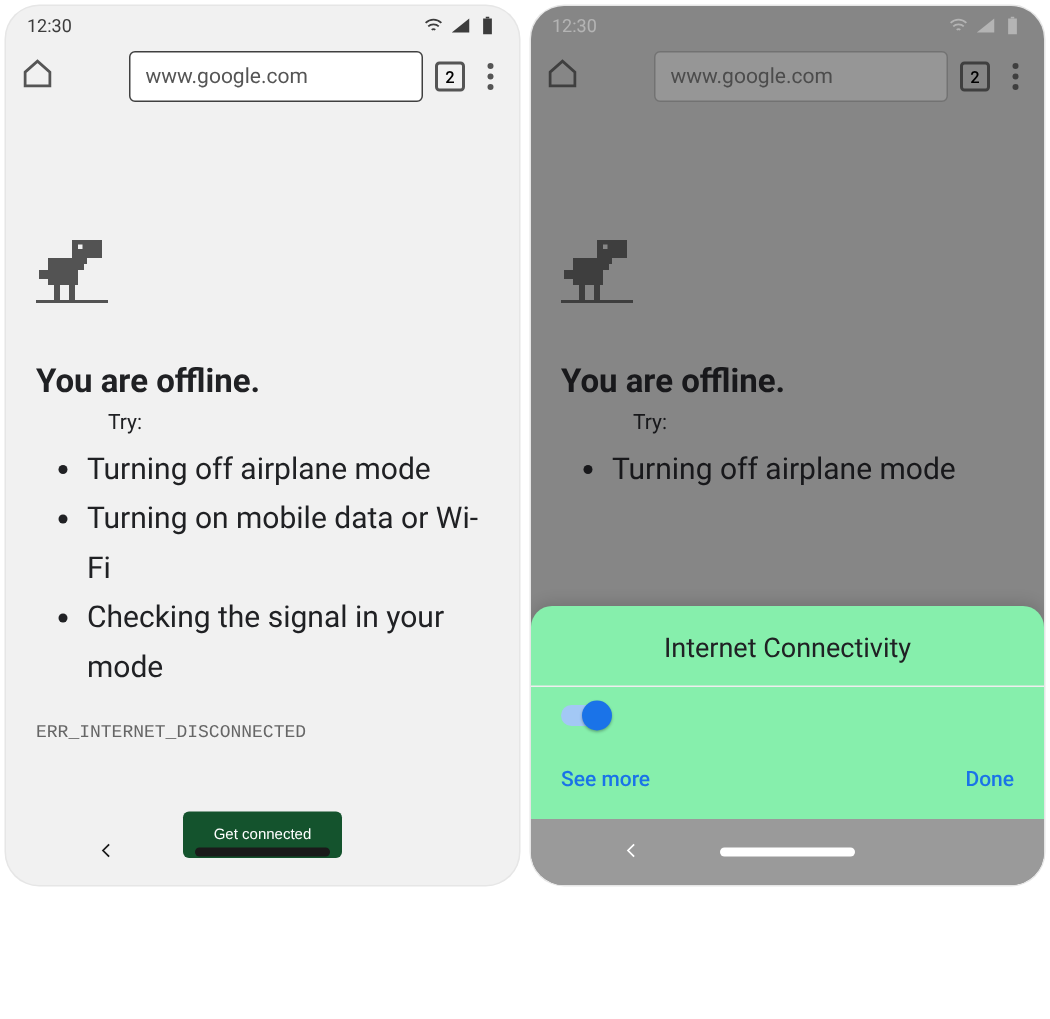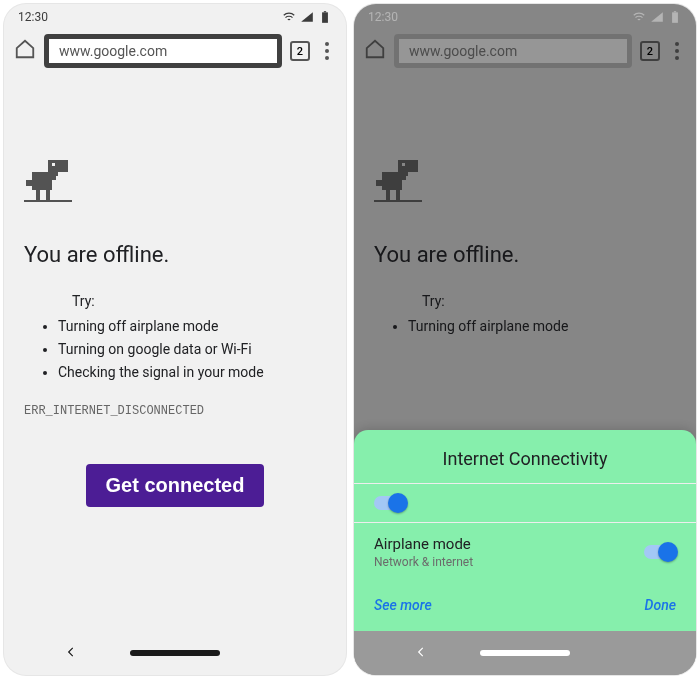--- a/index.html
+++ b/index.html
@@ -7,21 +7,21 @@
     font-family: Roboto, Arial, sans-serif;
     background: #fff;
     width: 700px;
     height: 679px;
     display: flex;
     gap: 8px;
     padding: 4px;
   }
   .phone {
     width: 344px;
-    height: 671px;
+    height: 586px;
     background: #f1f1f1;
     border-radius: 22px;
     overflow: hidden;
     position: relative;
     box-shadow: 0 0 0 1px #e6e6e6;
   }
   .phone.dimmed { background: #b3b3b3; }
   .dim-overlay {
     position: absolute; inset: 0;
     background: rgba(0,0,0,0.25);
@@ -39,52 +39,53 @@
   .status-icons { display: flex; gap: 4px; align-items: center; }
   .status-icons svg { width: 14px; height: 14px; }
   .toolbar {
     display: flex; align-items: center; gap: 8px;
     padding: 4px 10px 8px 10px;
   }
   .toolbar .home-icon svg { width: 22px; height: 22px; }
   .urlbar {
     flex: 1;
     background: #fff;
-    border: 5px solid #404040;
+    border: 1px solid #404040;
     border-radius: 4px;
     height: 34px;
     display: flex; align-items: center;
     padding: 0 10px;
     font-size: 14px;
     color: #555;
+    margin-left: 42px;
   }
   .phone.dimmed .urlbar { background: #c8c8c8; border-color: #999; color: #666; }
   .tabcount {
     width: 20px; height: 20px;
     border: 2px solid #555; border-radius: 3px;
     display: flex; align-items: center; justify-content: center;
     font-size: 11px; font-weight: 500;
   }
   .menu-dots { width: 18px; display: flex; flex-direction: column; align-items: center; gap: 3px; }
   .menu-dots span { width: 4px; height: 4px; background: #555; border-radius: 50%; }
   .content {
     padding: 80px 20px 0 20px;
     color: #202124;
   }
   .dino { margin-bottom: 34px; margin-left: 0; }
   .dino svg { width: 48px; height: 48px; }
-  h1 { font-size: 22px; font-weight: 400; margin-bottom: 26px; color: #202124; }
+  h1 { font-size: 22px; font-weight: 700; margin-bottom: 7px; color: #202124; }
   .try { font-size: 14px; margin-bottom: 6px; margin-left: 48px; }
-  ul { margin-left: 34px; font-size: 14px; line-height: 1.65; }
+  ul { margin-left: 34px; font-size: 20px; line-height: 1.65; }
   .errcode { font-size: 12px; color: #666; margin-top: 20px; font-family: Liberation Mono, monospace; }
   .cta-wrap { text-align: center; margin-top: 46px; }
   .cta {
     display: inline-block;
-    background: #4c1d95; color: #fff;
-    font-size: 20px; font-weight: 700;
+    background: #14532d; color: #fff;
+    font-size: 10px; font-weight: 400;
     padding: 10px 20px;
     border-radius: 4px;
     border: none;
   }
   .navbar {
     position: absolute;
     bottom: 0; left: 0; right: 0;
     height: 44px;
     display: flex; align-items: center; justify-content: space-around;
     padding: 0 34px;
@@ -125,21 +126,21 @@
     background: #f1f1f1;
     box-shadow: 0 1px 2px rgba(0,0,0,0.3);
   }
   .switch.on { background: #a3c8f5; }
   .switch.on .knob { left: auto; right: -2px; background: #1a73e8; }
   .sheet-actions {
     display: flex; justify-content: space-between;
     padding: 16px 20px 18px 20px;
     font-size: 14px; font-weight: 500;
   }
-  .sheet-actions .link { color: #1a73e8; font-style: italic; }
+  .sheet-actions .link { color: #1a73e8; }
 </style>
 </head>
 <body>
 
 <div class="phone">
   <div class="statusbar">
     <span>12:30</span>
     <div class="status-icons">
       <svg viewBox="0 0 24 24" fill="none" stroke="#3c3c3c" stroke-width="2">
           <path d="M3 9c5-5 13-5 18 0M6 13c3-3 9-3 12 0M10 17c1-1 3-1 4 0"></path>
@@ -186,21 +187,21 @@
             <rect x="22" y="34" width="4" height="10"></rect>
             <rect x="28" y="7" width="3" height="3" fill="#f1f1f1"></rect>
           </g>
           <rect x="0" y="44" width="48" height="2" fill="#535353"></rect>
         </svg>
     </div>
     <h1>You are offline.</h1>
     <div class="try">Try:</div>
     <ul>
       <li>Turning off airplane mode</li>
-      <li>Turning on google data or Wi-Fi</li>
+      <li>Turning on mobile data or Wi-Fi</li>
       <li>Checking the signal in your mode</li>
     </ul>
     <div class="errcode">ERR_INTERNET_DISCONNECTED</div>
     <div class="cta-wrap">
       <button class="cta">Get connected</button>
     </div>
   </div>
 
   <div class="navbar">
     <span class="nav-back">
@@ -277,29 +278,20 @@
   <div class="sheet">
     <div class="sheet-title">Internet Connectivity</div>
 
 
     <div class="row">
       <div class="switch on">
           <div class="knob"></div>
         </div>
     </div>
 
-    <div class="row">
-      <div class="labels">
-        <div class="primary">Airplane mode</div>
-        <div class="secondary">Network &amp; internet</div>
-      </div>
-      <div class="switch on">
-          <div class="knob"></div>
-        </div>
-    </div>
 
     <div class="sheet-actions">
       <span class="link">See more</span>
       <span class="link">Done</span>
     </div>
   </div>
 
   <div class="navbar" style="z-index:11; background:#9a9a9a;">
     <span class="nav-back">
       <svg viewBox="0 0 24 24" fill="none" stroke="#fff" stroke-width="2">

